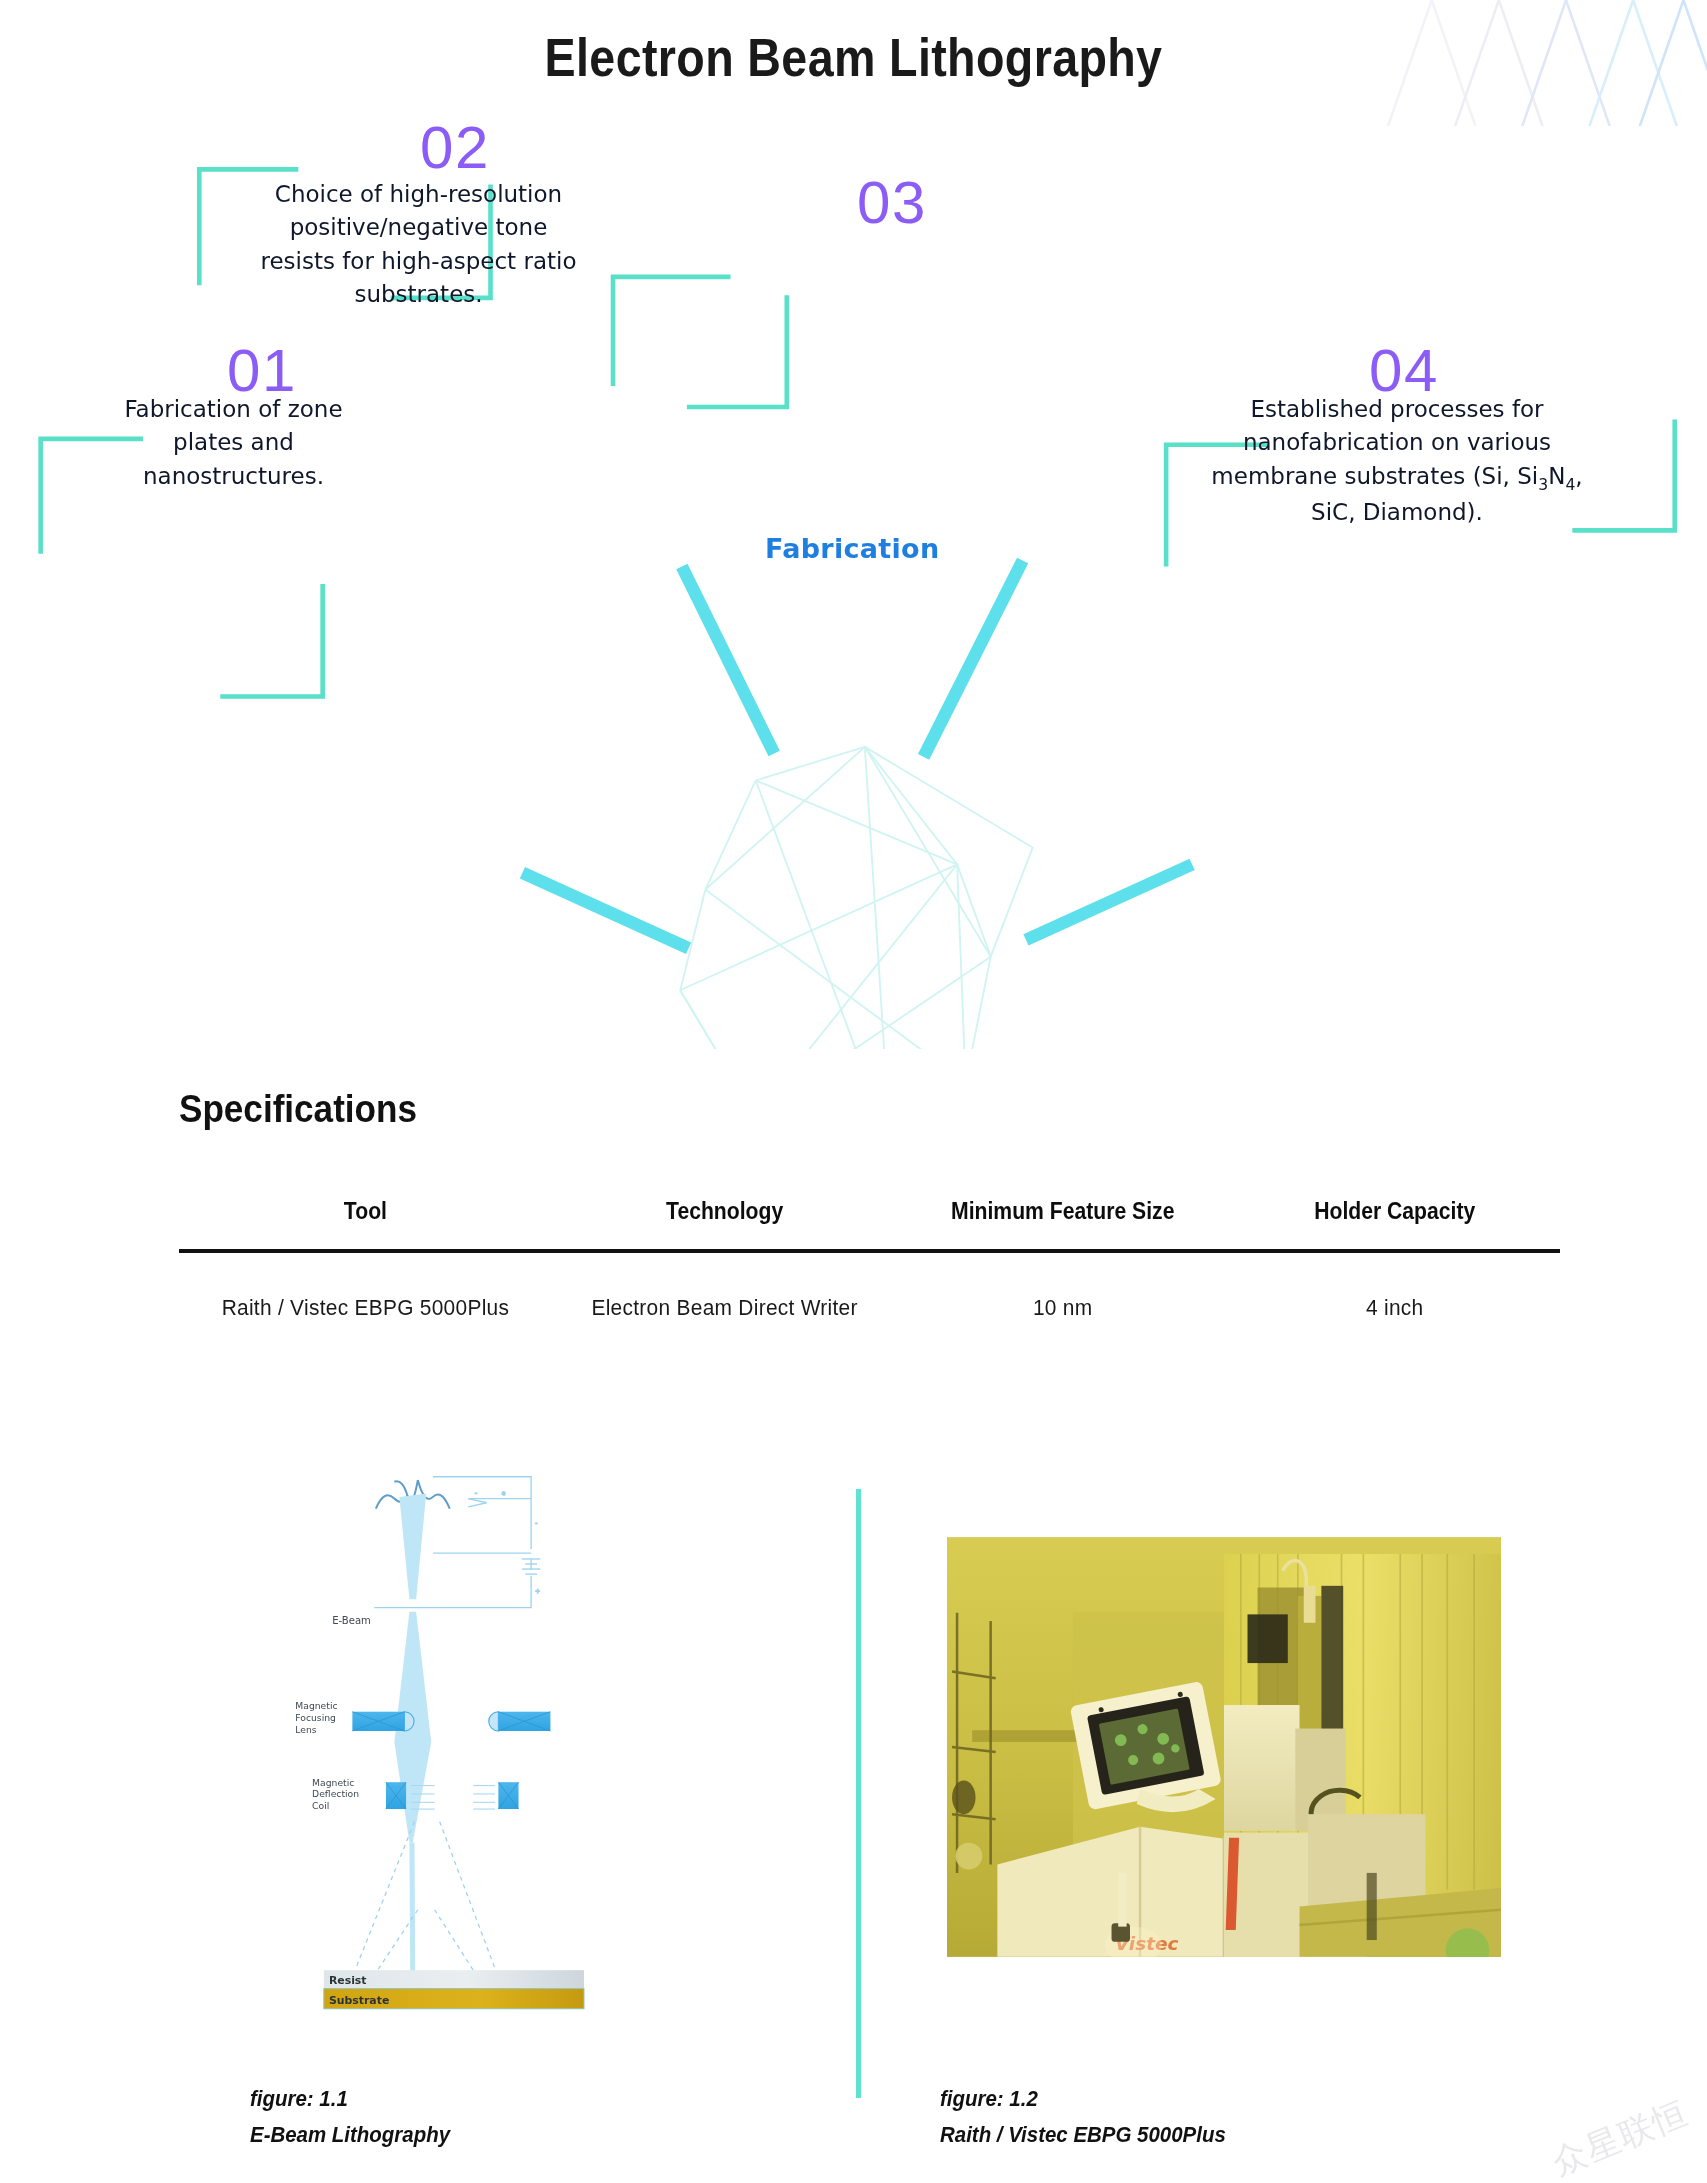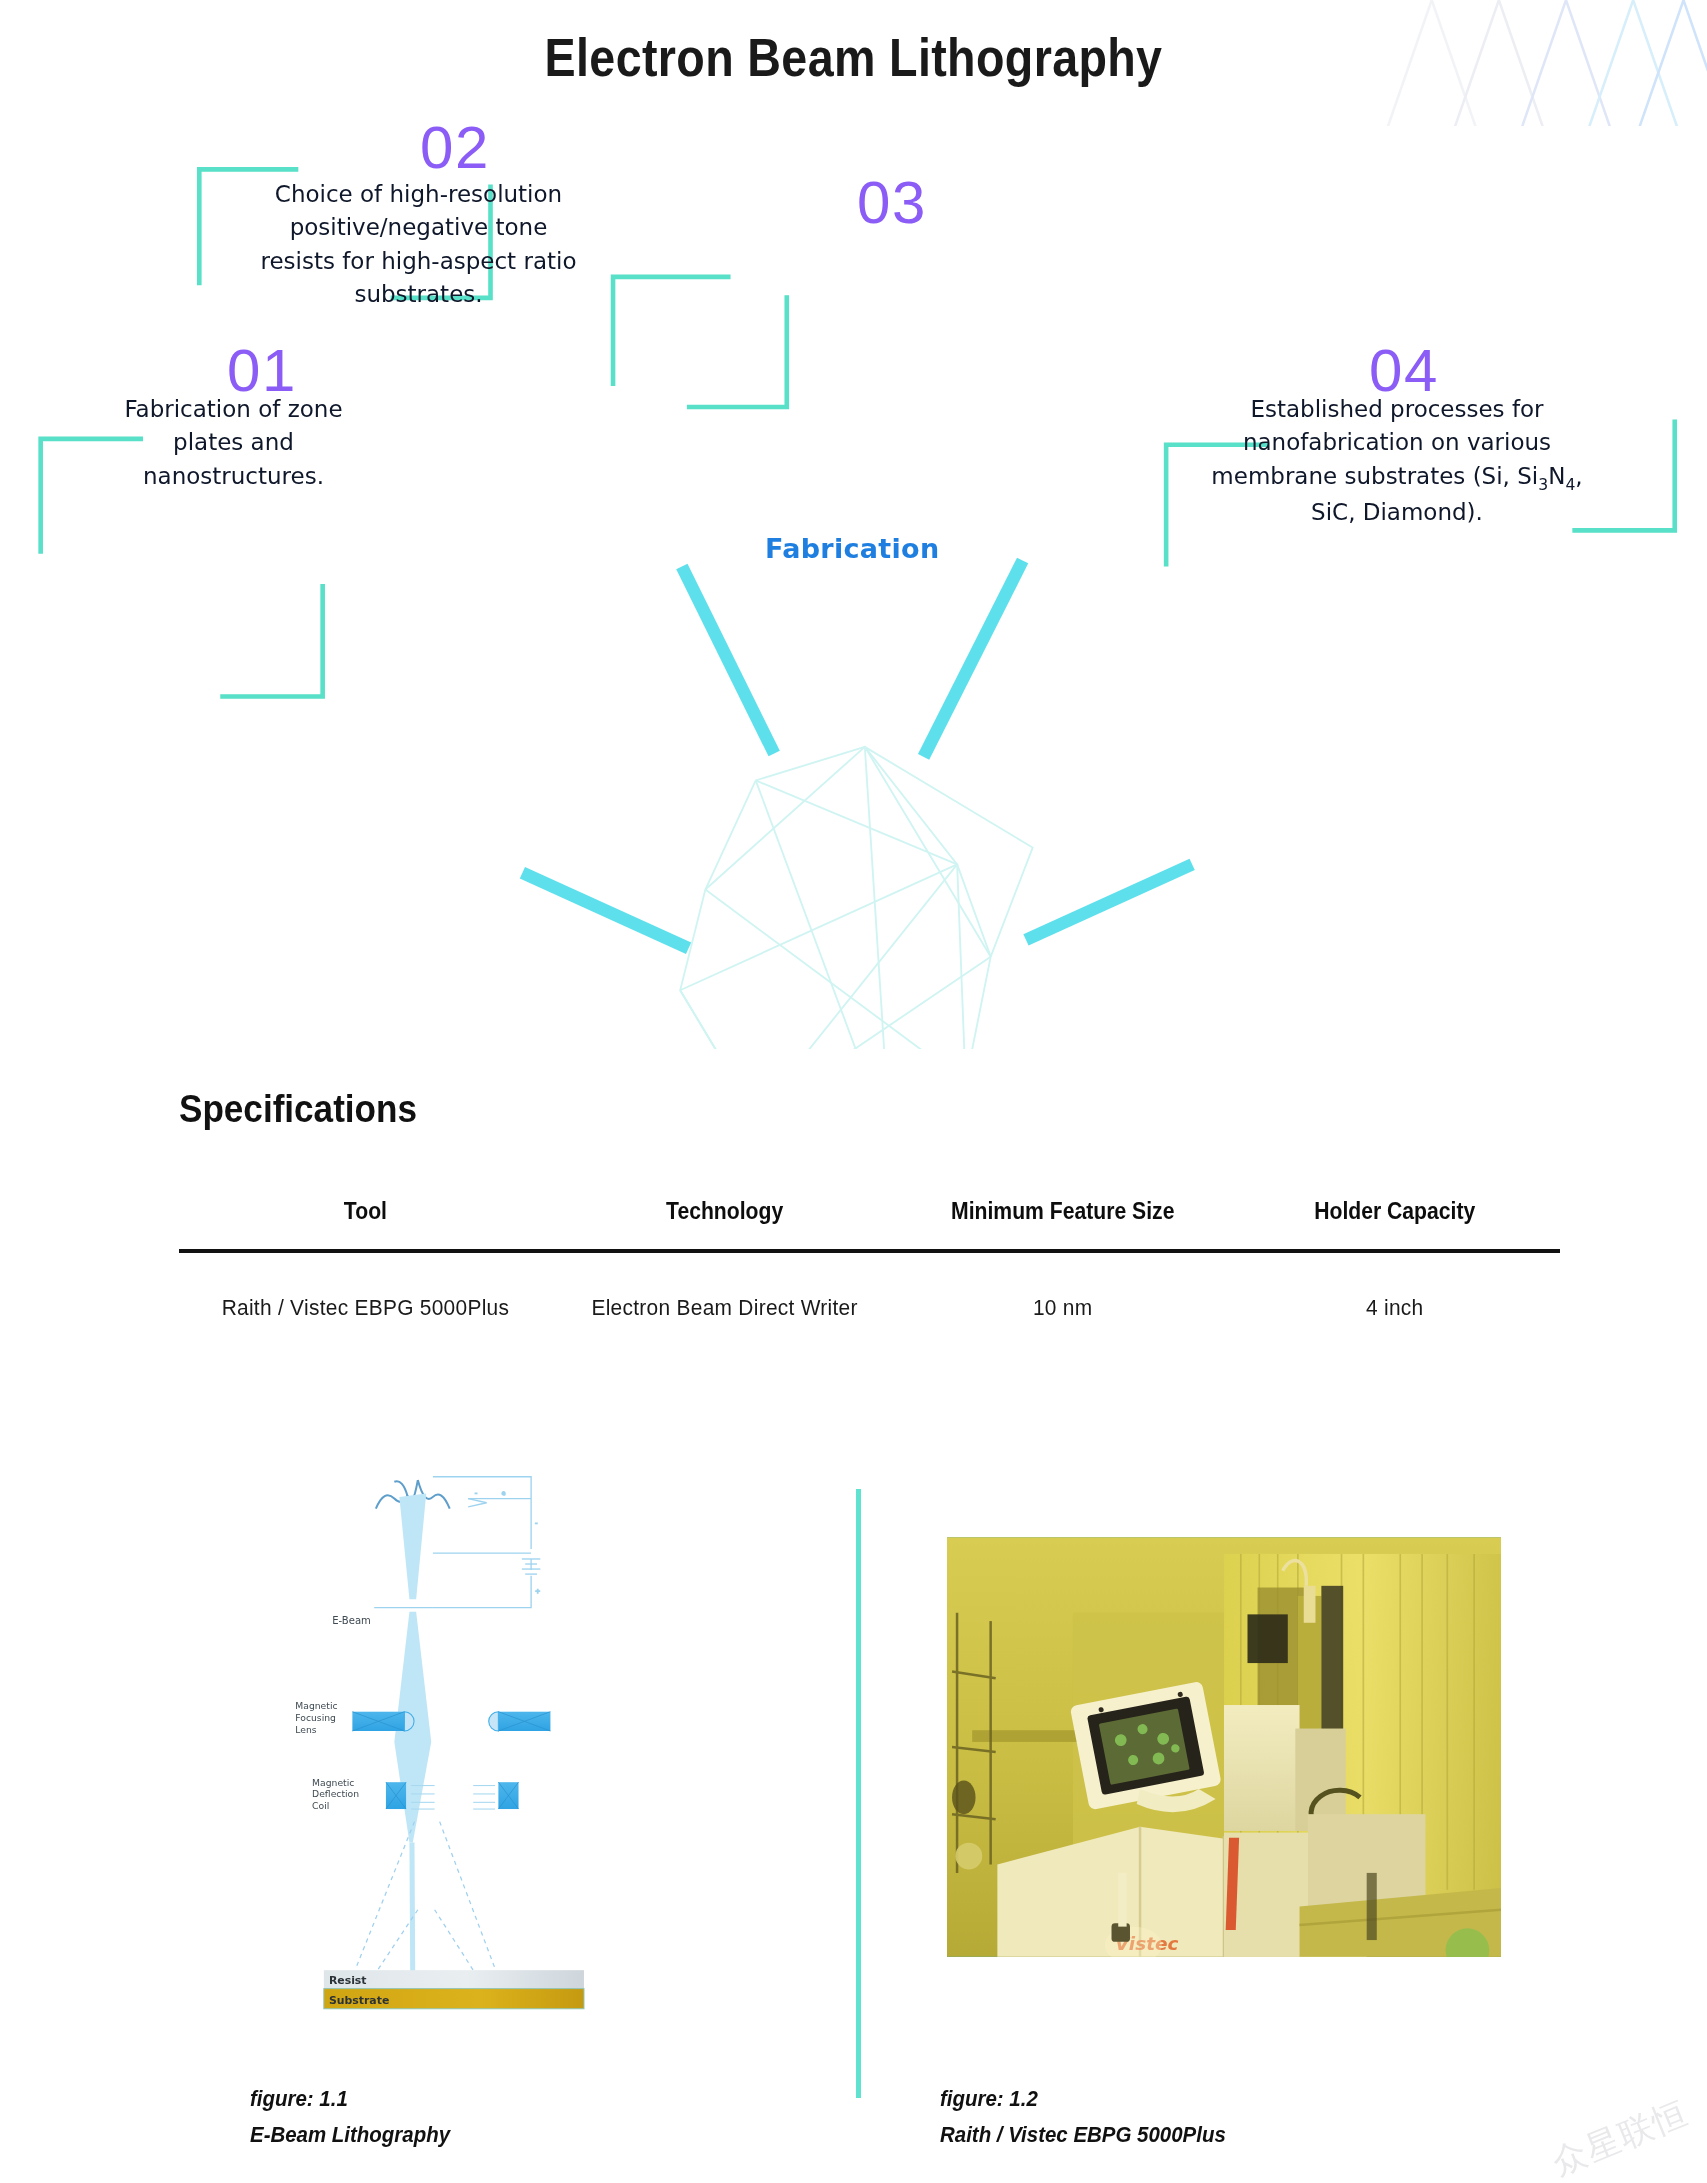--- a/index.html
+++ b/index.html
@@ -85,21 +85,21 @@
   }
 
   
   .fig-divider{
     position:absolute;left:856px;top:1489px;width:5px;height:609px;
     background:#5FE3D0;
   }
   .fig1{position:absolute;left:275px;top:1465px;width:336px;height:579px;}
   .fig2-wrap{
     position:absolute;left:947px;top:1537px;width:554px;height:420px;
-    background:#0ea5e9;
+    background:#e5e5e5;
     overflow:hidden;
   }
   .caption{
     position:absolute;
     font-family:"Liberation Sans Narrow","Liberation Sans",sans-serif;
     font-weight:bold;font-style:italic;
     font-size:22px;color:#111;line-height:1.62;
     transform:scaleX(0.93);transform-origin:left center;
   }
   .cap1{left:250px;top:2081px;}

